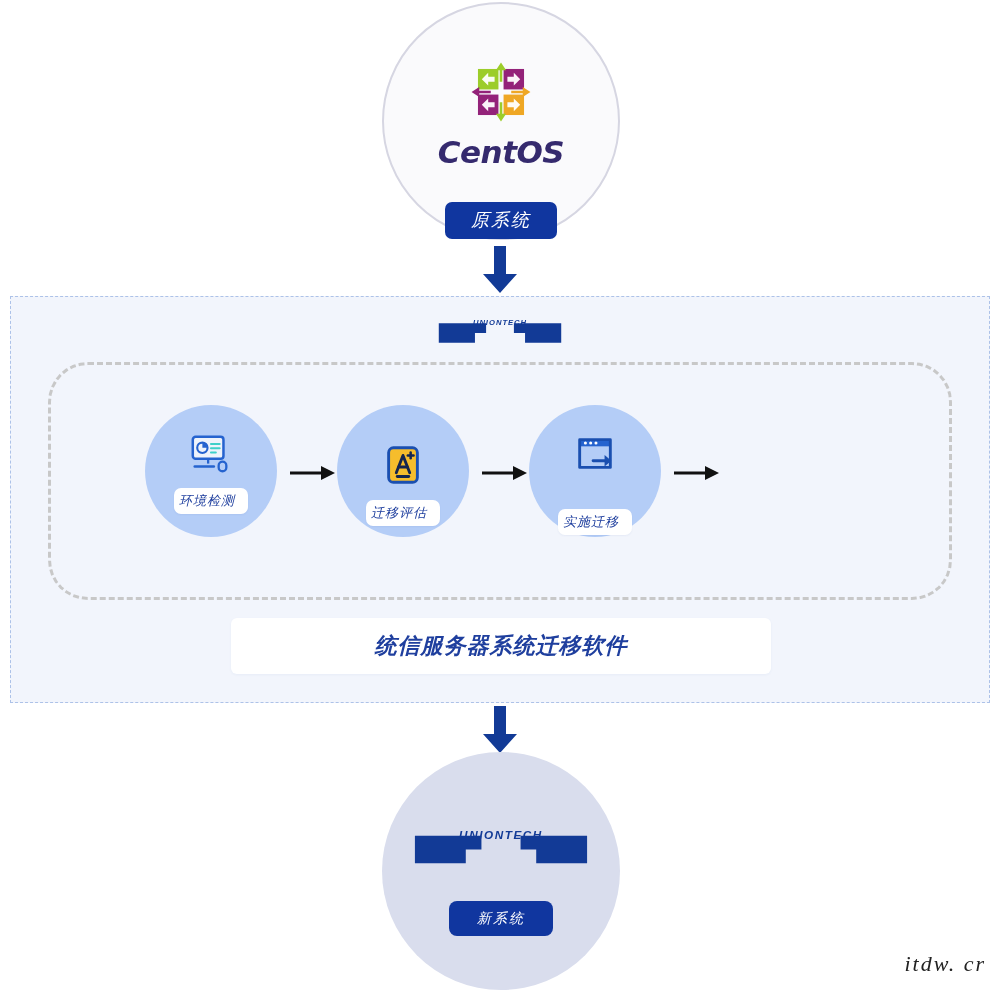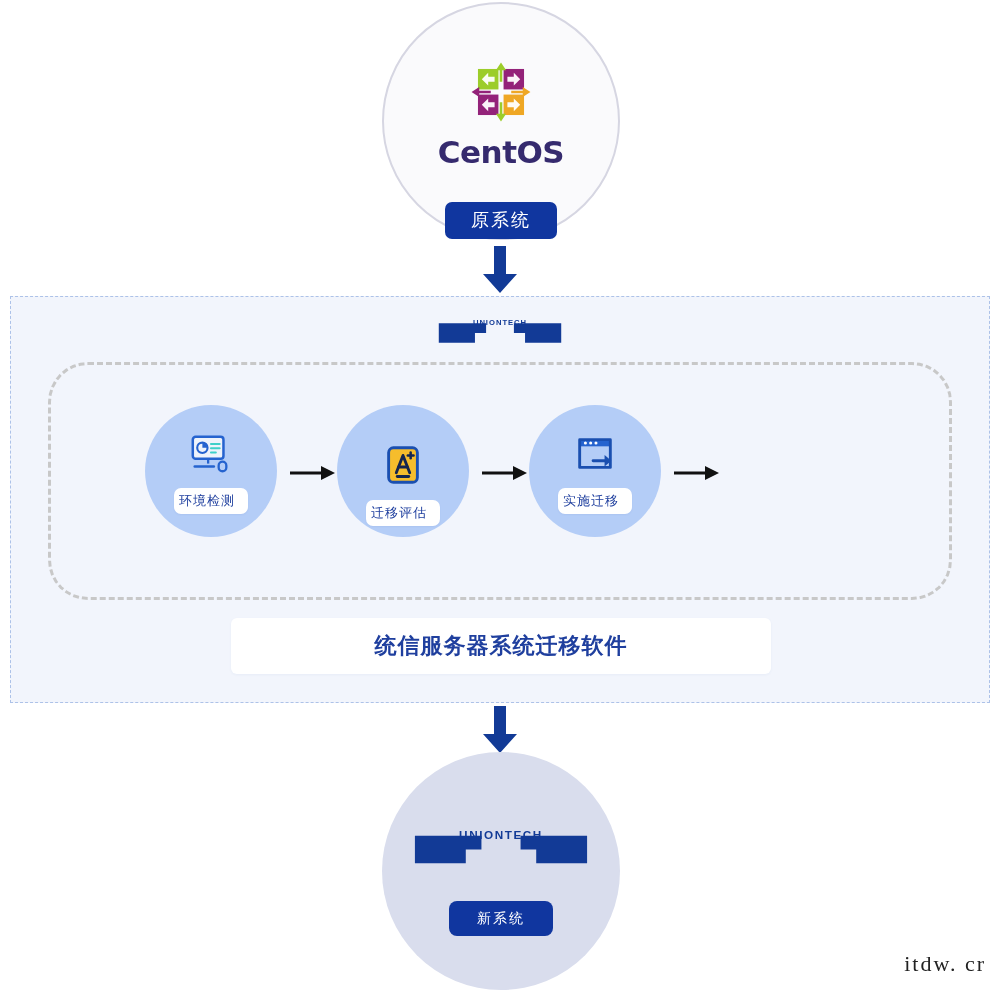--- a/index.html
+++ b/index.html
@@ -2,21 +2,21 @@
 <html><head>
 <meta charset="utf-8">
 <style>
   * { box-sizing: border-box; margin: 0; padding: 0; }
   html, body {
     width: 1000px; height: 991px;
     background: #ffffff;
     font-family: "Liberation Sans", "DejaVu Sans", sans-serif;
     overflow: hidden;
   }
-  #stage { position: relative; width: 1000px; height: 991px; background: #fff; }
+  #stage { position: relative; width: 1000px; height: 991px; background: #fff; font-style: italic; }
 
   
   .src-circle {
     position: absolute; left: 382px; top: 2px;
     width: 238px; height: 238px; border-radius: 50%;
     background: #fafafc;
     border: 2px solid #d6d6e2;
     display: flex; flex-direction: column;
     align-items: center; justify-content: flex-start;
     padding-top: 56px;
@@ -220,21 +220,21 @@
     <div class="step-label">迁移评估</div>
   </div>
 
   <div class="arrow-sm" style="left:482px;">
     <svg width="46" height="18" viewBox="0 0 46 18" aria-hidden="true">
       <line x1="0" y1="9" x2="33" y2="9" stroke="#111" stroke-width="3"></line>
       <path d="M31 2 L45 9 L31 16 Z" fill="#111"></path>
     </svg>
   </div>
 
-  <div class="step" style="left:529px;">
+  <div class="step" style="left:529px;gap:21px;">
     <span>
       <svg class="step-icon" viewBox="0 0 48 48" aria-hidden="true">
         <path d="M8 9 H40 V16 H8 Z" fill="#2563cf"></path>
         <path d="M8 9 H40 V38 H8 Z" fill="none" stroke="#1a4fb0" stroke-width="3" stroke-linejoin="round"></path>
         <circle cx="14" cy="12.5" r="1.6" fill="#ffffff"></circle>
         <circle cx="19.5" cy="12.5" r="1.6" fill="#ffffff"></circle>
         <circle cx="25" cy="12.5" r="1.6" fill="#ffffff"></circle>
         <line x1="22" y1="31" x2="38" y2="31" stroke="#1a4fb0" stroke-width="3" stroke-linecap="round"></line>
         <path d="M34 25 L41 31 L34 37 Z" fill="#1a4fb0"></path>
       </svg>

